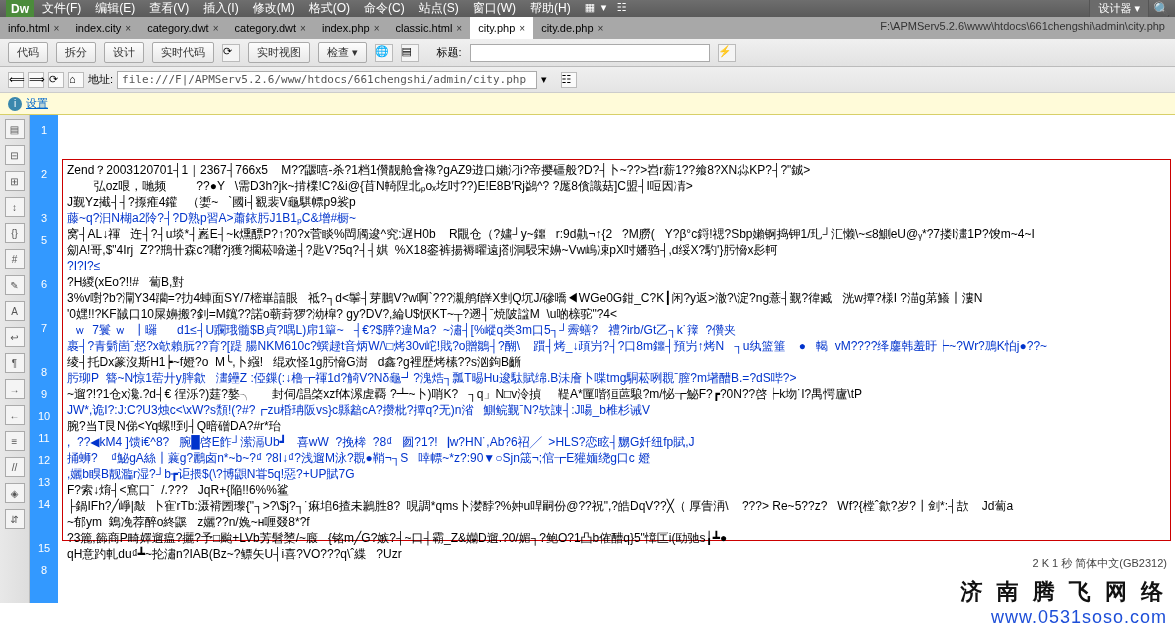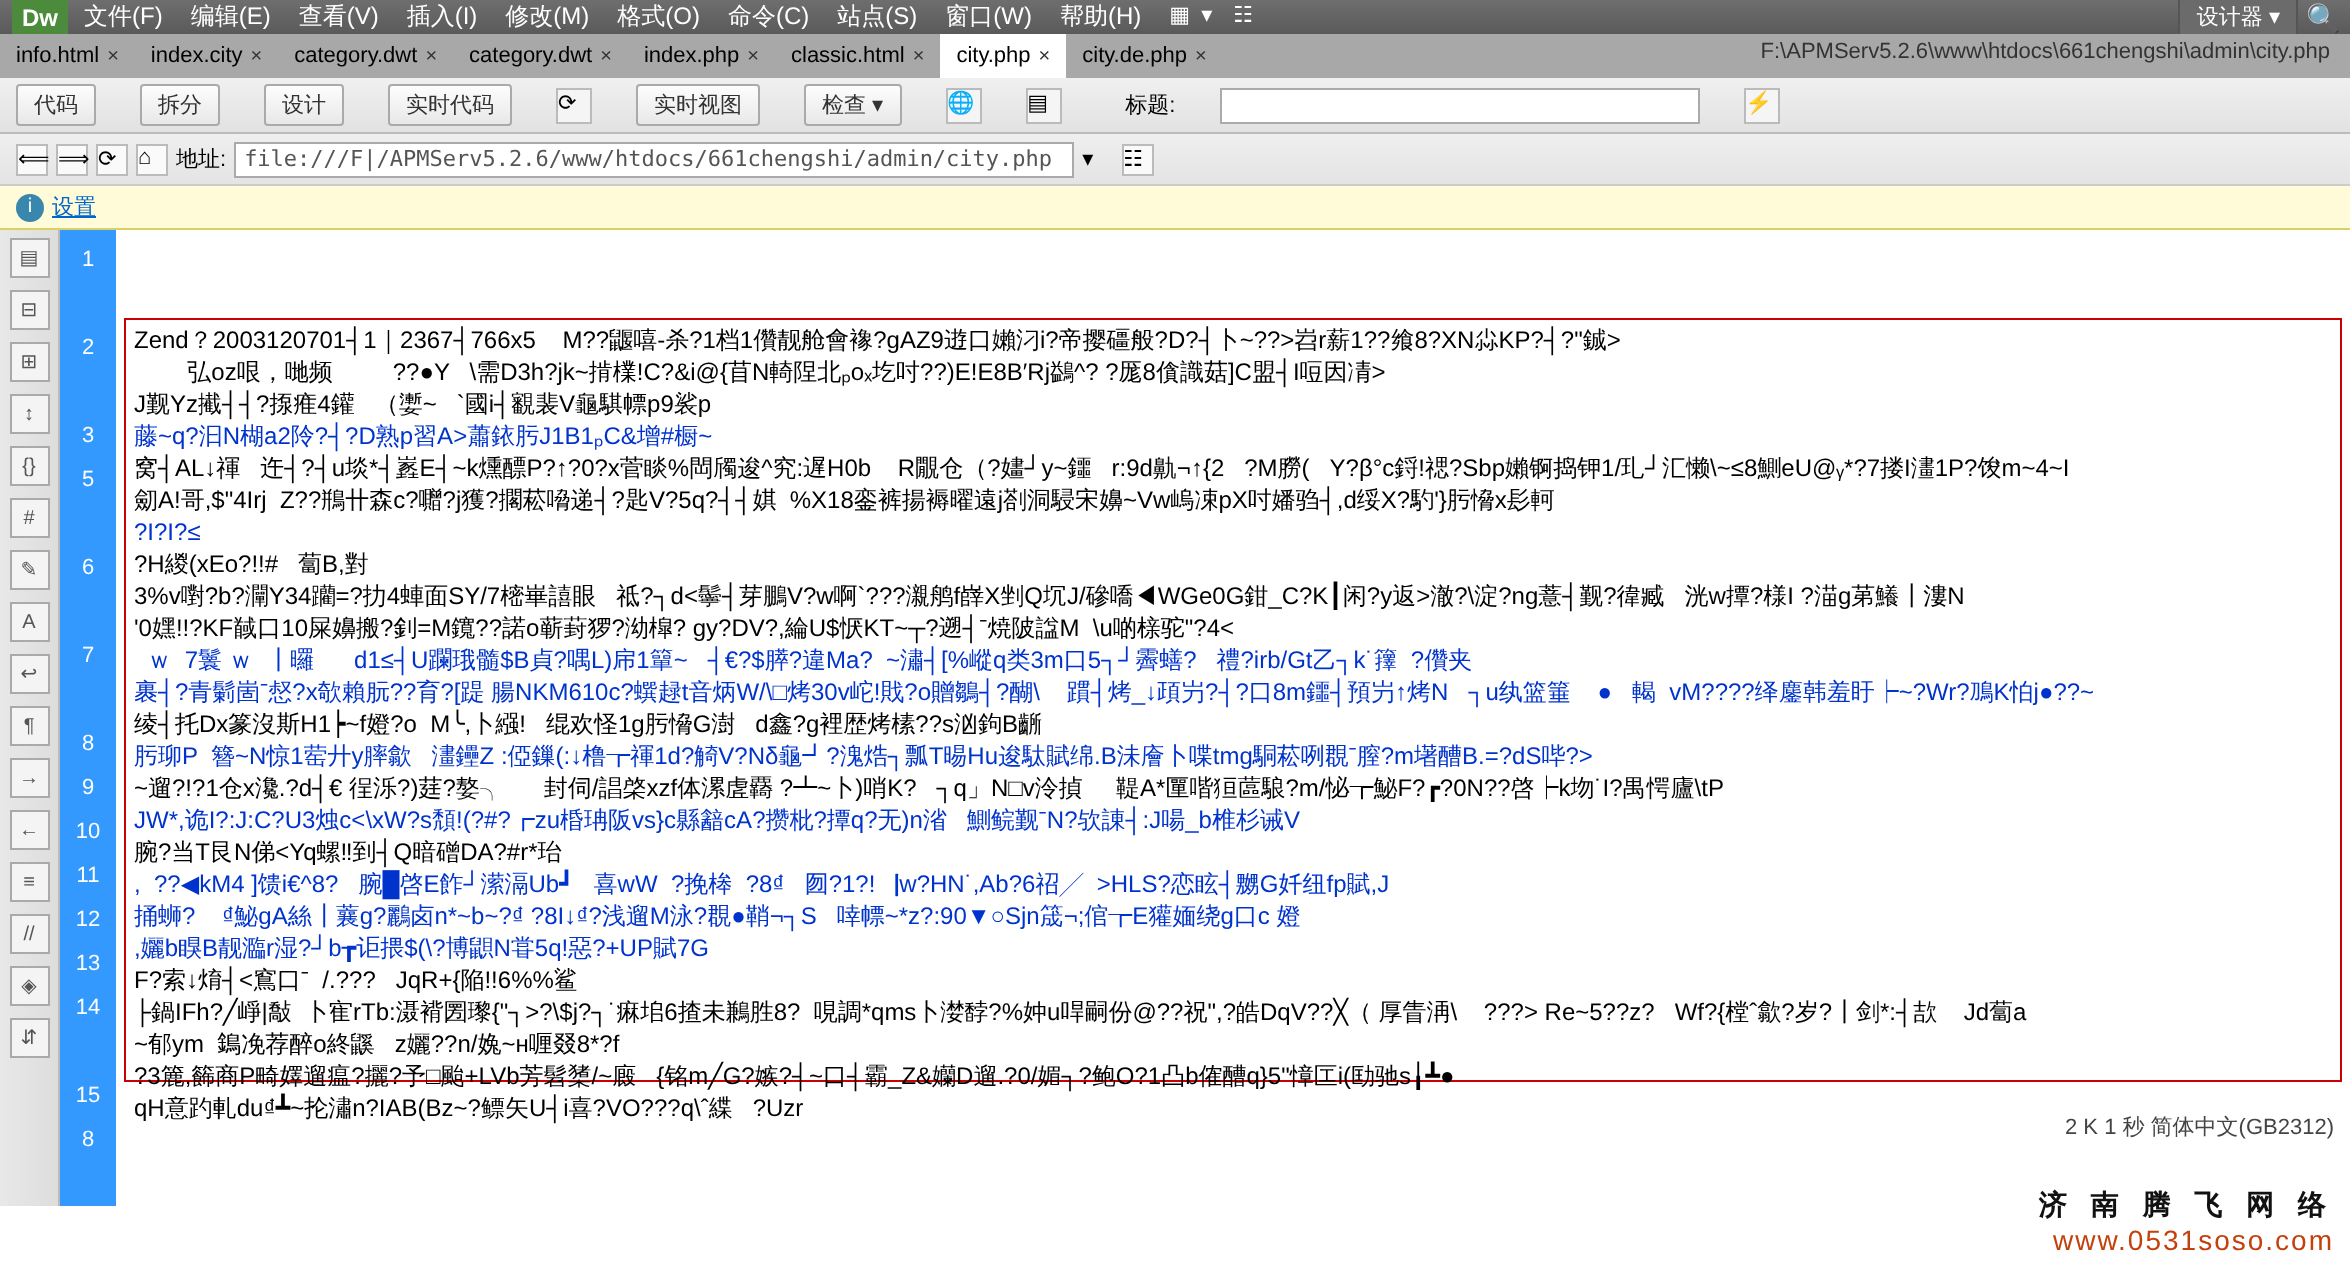--- a/index.html
+++ b/index.html
@@ -11,21 +11,21 @@
 .menu-right { margin-left: auto; display: flex; align-items: center; gap: 4px; }
 .designer-btn { background: #6b6b6b; border: 1px solid #555; padding: 2px 8px; color: #fff; font-size: 11px; }
 .menu-icon { width: 16px; height: 16px; display: inline-block; }
 
 .tabbar { height: 22px; background: #a8a8a8; display: flex; overflow: hidden; }
 .tab { padding: 3px 8px; font-size: 11px; color: #000; background: #a8a8a8; display: flex; align-items: center; gap: 4px; cursor: pointer; }
 .tab.active { background: #fff; }
 .tab-close { font-size: 10px; color: #333; cursor: pointer; }
 .tabbar-path { margin-left: auto; padding: 3px 10px; color: #333; font-size: 11px; }
 
-.toolbar { height: 28px; background: linear-gradient(#f0f0f0,#e2e2e2); border-bottom: 1px solid #bbb; display: flex; align-items: center; padding: 0 8px; gap: 22px; }
+.toolbar { height: 28px; background: linear-gradient(#f0f0f0,#e2e2e2); border-bottom: 1px solid #bbb; display: flex; align-items: center; padding: 0 8px; gap: 8px; }
 .tb-btn { border: 1px solid #aaa; background: linear-gradient(#fdfdfd,#e8e8e8); padding: 2px 8px; font-size: 11px; color: #333; border-radius: 2px; cursor: pointer; }
 .tb-icon { width: 18px; height: 18px; border: 1px solid #bbb; background: #f5f5f5; display: inline-block; cursor: pointer; }
 .tb-title-input { width: 240px; height: 18px; border: 1px solid #aaa; background: #fff; padding: 0 2px; }
 
 .addrbar { height: 26px; background: linear-gradient(#efefef,#e4e4e4); border-bottom: 1px solid #ccc; display: flex; align-items: center; padding: 0 8px; gap: 4px; font-size: 11px; }
 .addr-icon { width: 16px; height: 16px; display: inline-block; border: 1px solid #bbb; background: #fafafa; cursor: pointer; }
 .addr-input { flex: 0 0 420px; height: 18px; border: 1px solid #aaa; font-family: monospace; font-size: 11px; padding: 0 4px; color: #555; }
 
 .infobar { height: 22px; background: #fffbd9; border-bottom: 1px solid #d8d068; display: flex; align-items: center; padding: 0 8px; font-size: 11px; color: #444; gap: 4px; }
 .infobar a { color: #0066cc; text-decoration: underline; cursor: pointer; }
@@ -38,22 +38,22 @@
 .code-area { flex: 1; display: flex; overflow: hidden; position: relative; }
 .gutter { width: 28px; background: #39f; color: #fff; font: 11px/15px Arial; text-align: center; padding-top: 4px; }
 .gutter div { height: 22px; line-height: 22px; }
 .code { flex: 1; padding: 2px 4px; font: 12px/16px "SimSun", monospace; color: #000; white-space: pre-wrap; word-break: break-all; overflow: hidden; position: relative; margin-top: 10px; }
 .code-inner { border: 1px solid #c00; padding: 2px 4px; height: 382px; }
 .blue { color: #0033cc; }
 
 .statusbar { position: absolute; bottom: 32px; right: 8px; font-size: 11px; color: #444; }
 
 .watermark { position: absolute; right: 8px; bottom: 6px; text-align: right; font-family: "SimSun"; }
-.watermark .cn { font-size: 14px; font-weight: bold; letter-spacing: 4px; color: #111; margin-left: 16px; }
-.watermark .url { font-size: 14px; color: #c2410c; letter-spacing: 1px; }
+.watermark .cn { font-size: 22px; font-weight: bold; letter-spacing: 4px; color: #111; margin-left: 16px; }
+.watermark .url { font-size: 18px; color: #1d4ed8; letter-spacing: 1px; }
 </style>
 </head>
 <body>
 
 <div class="menubar">
   <div class="dw-logo">Dw</div>
   <span class="menu-item">文件(F)</span>
   <span class="menu-item">编辑(E)</span>
   <span class="menu-item">查看(V)</span>
   <span class="menu-item">插入(I)</span>

